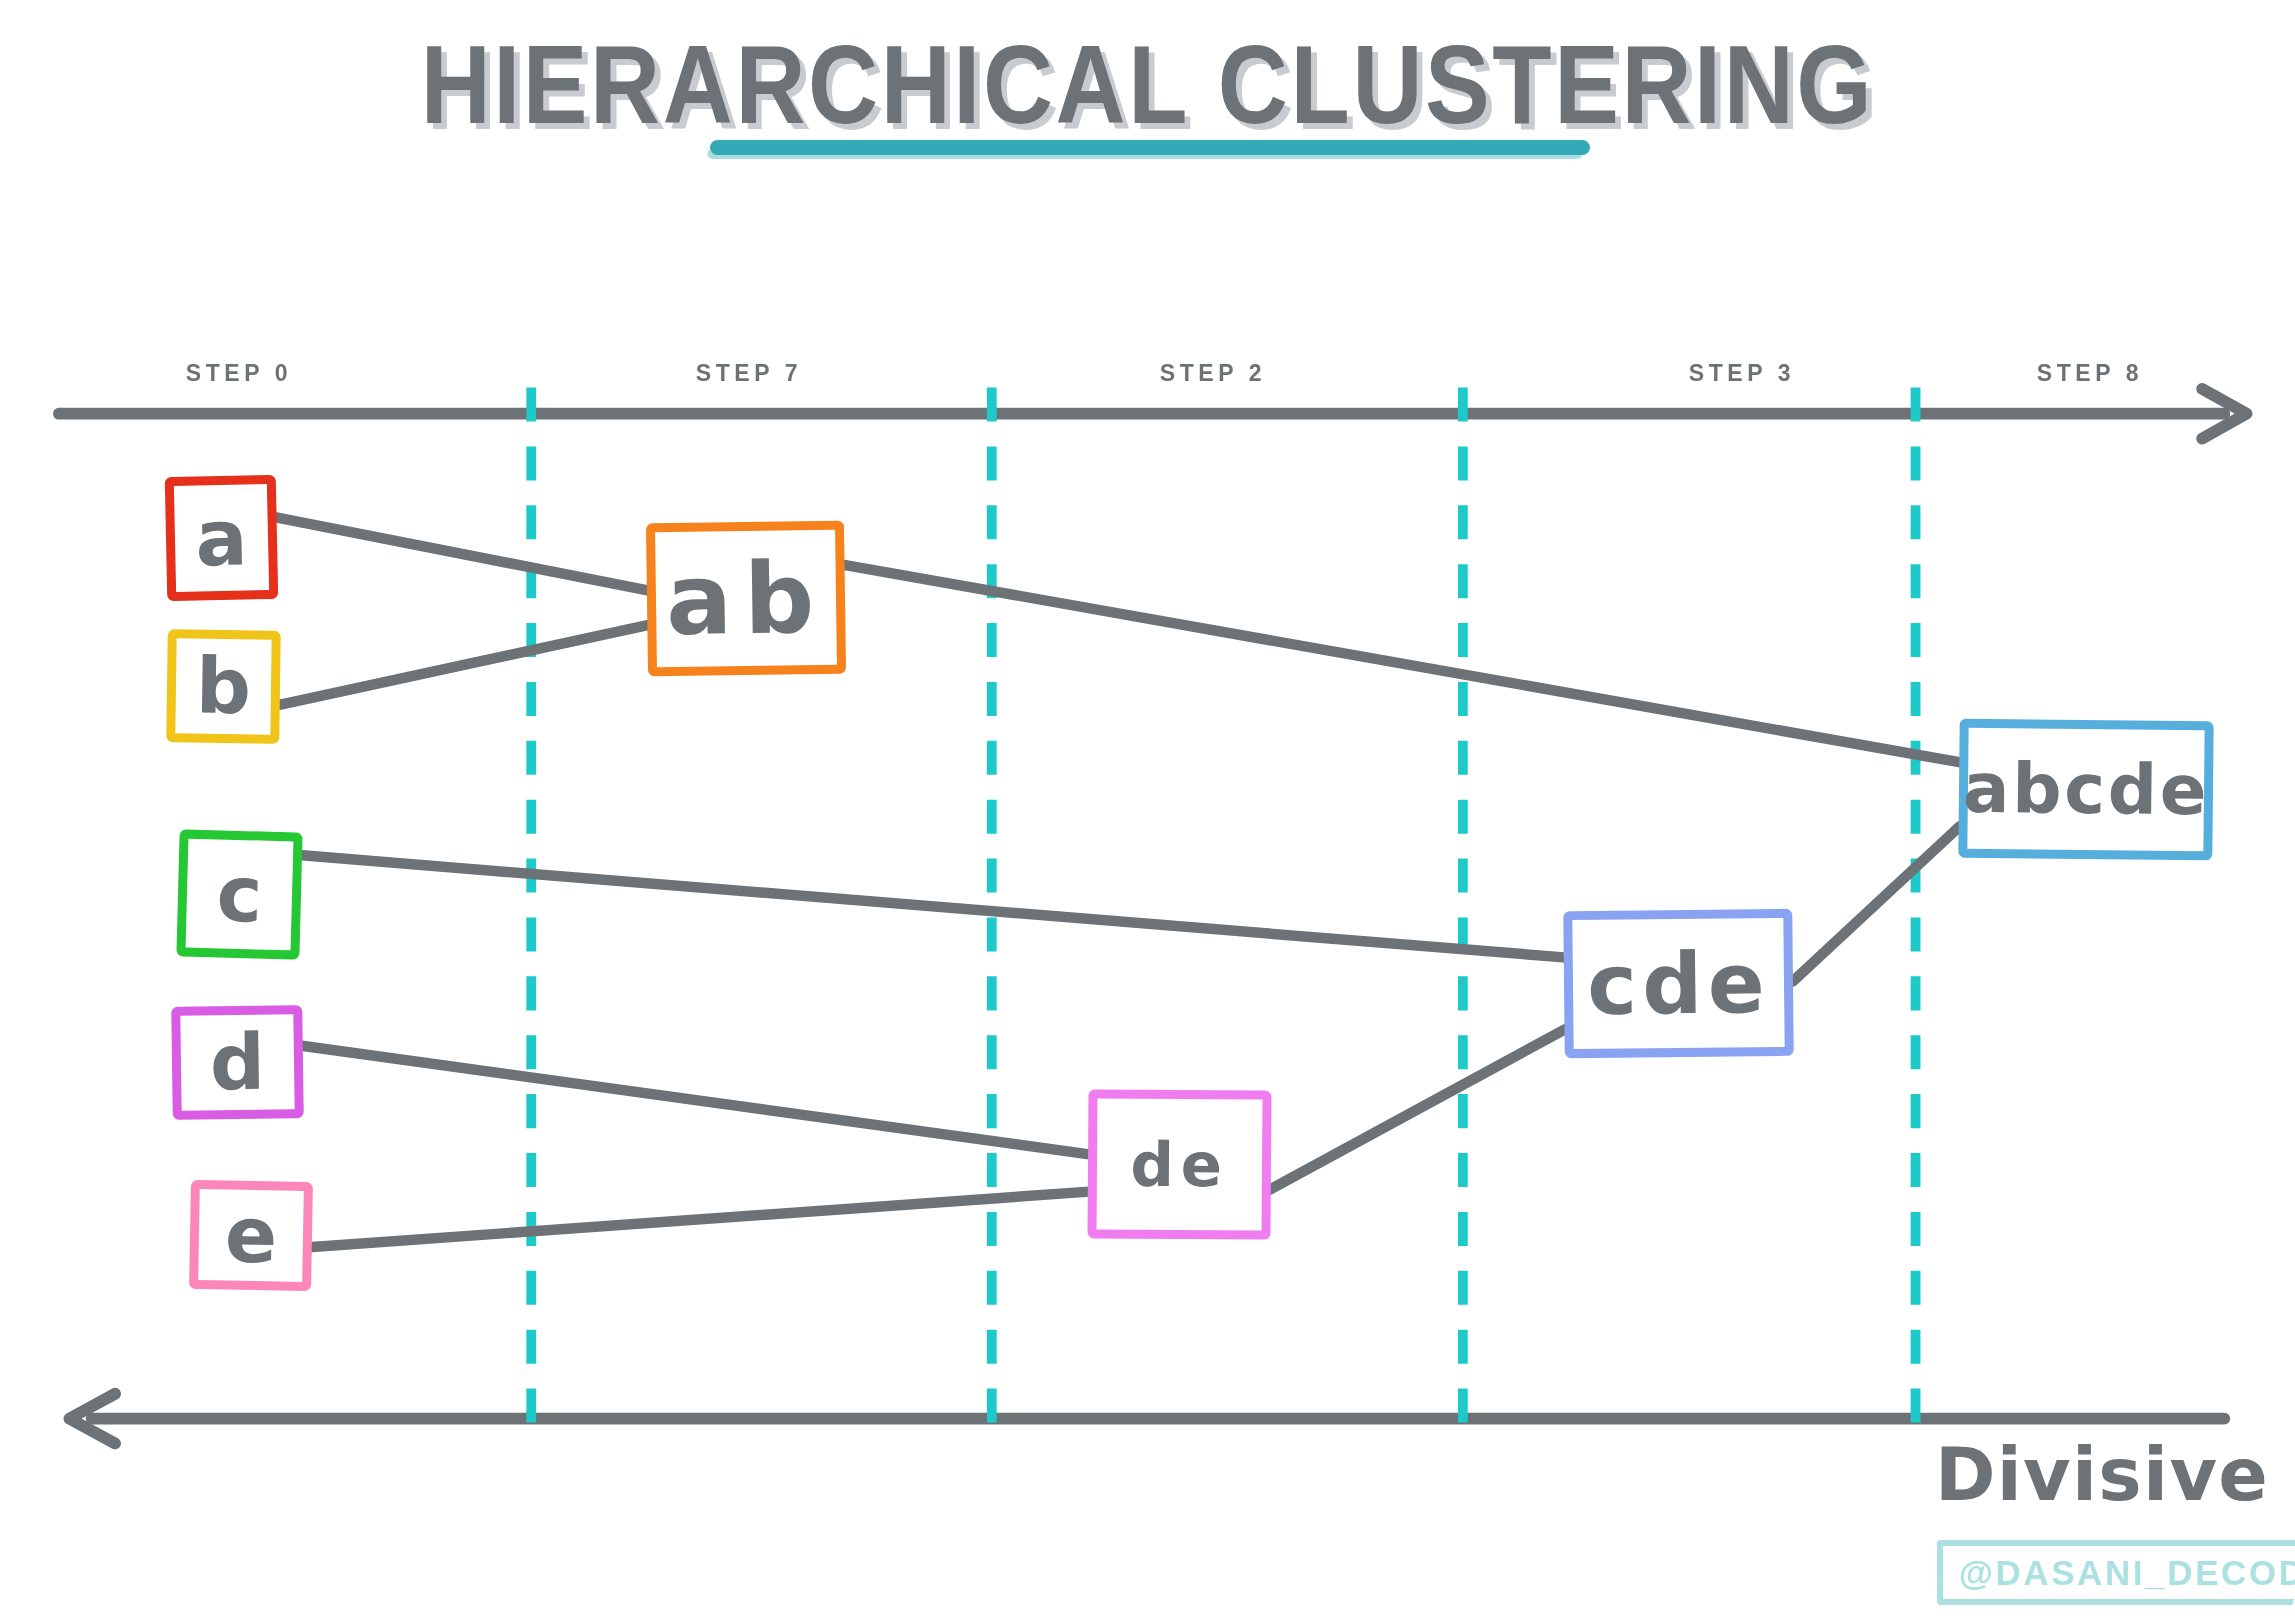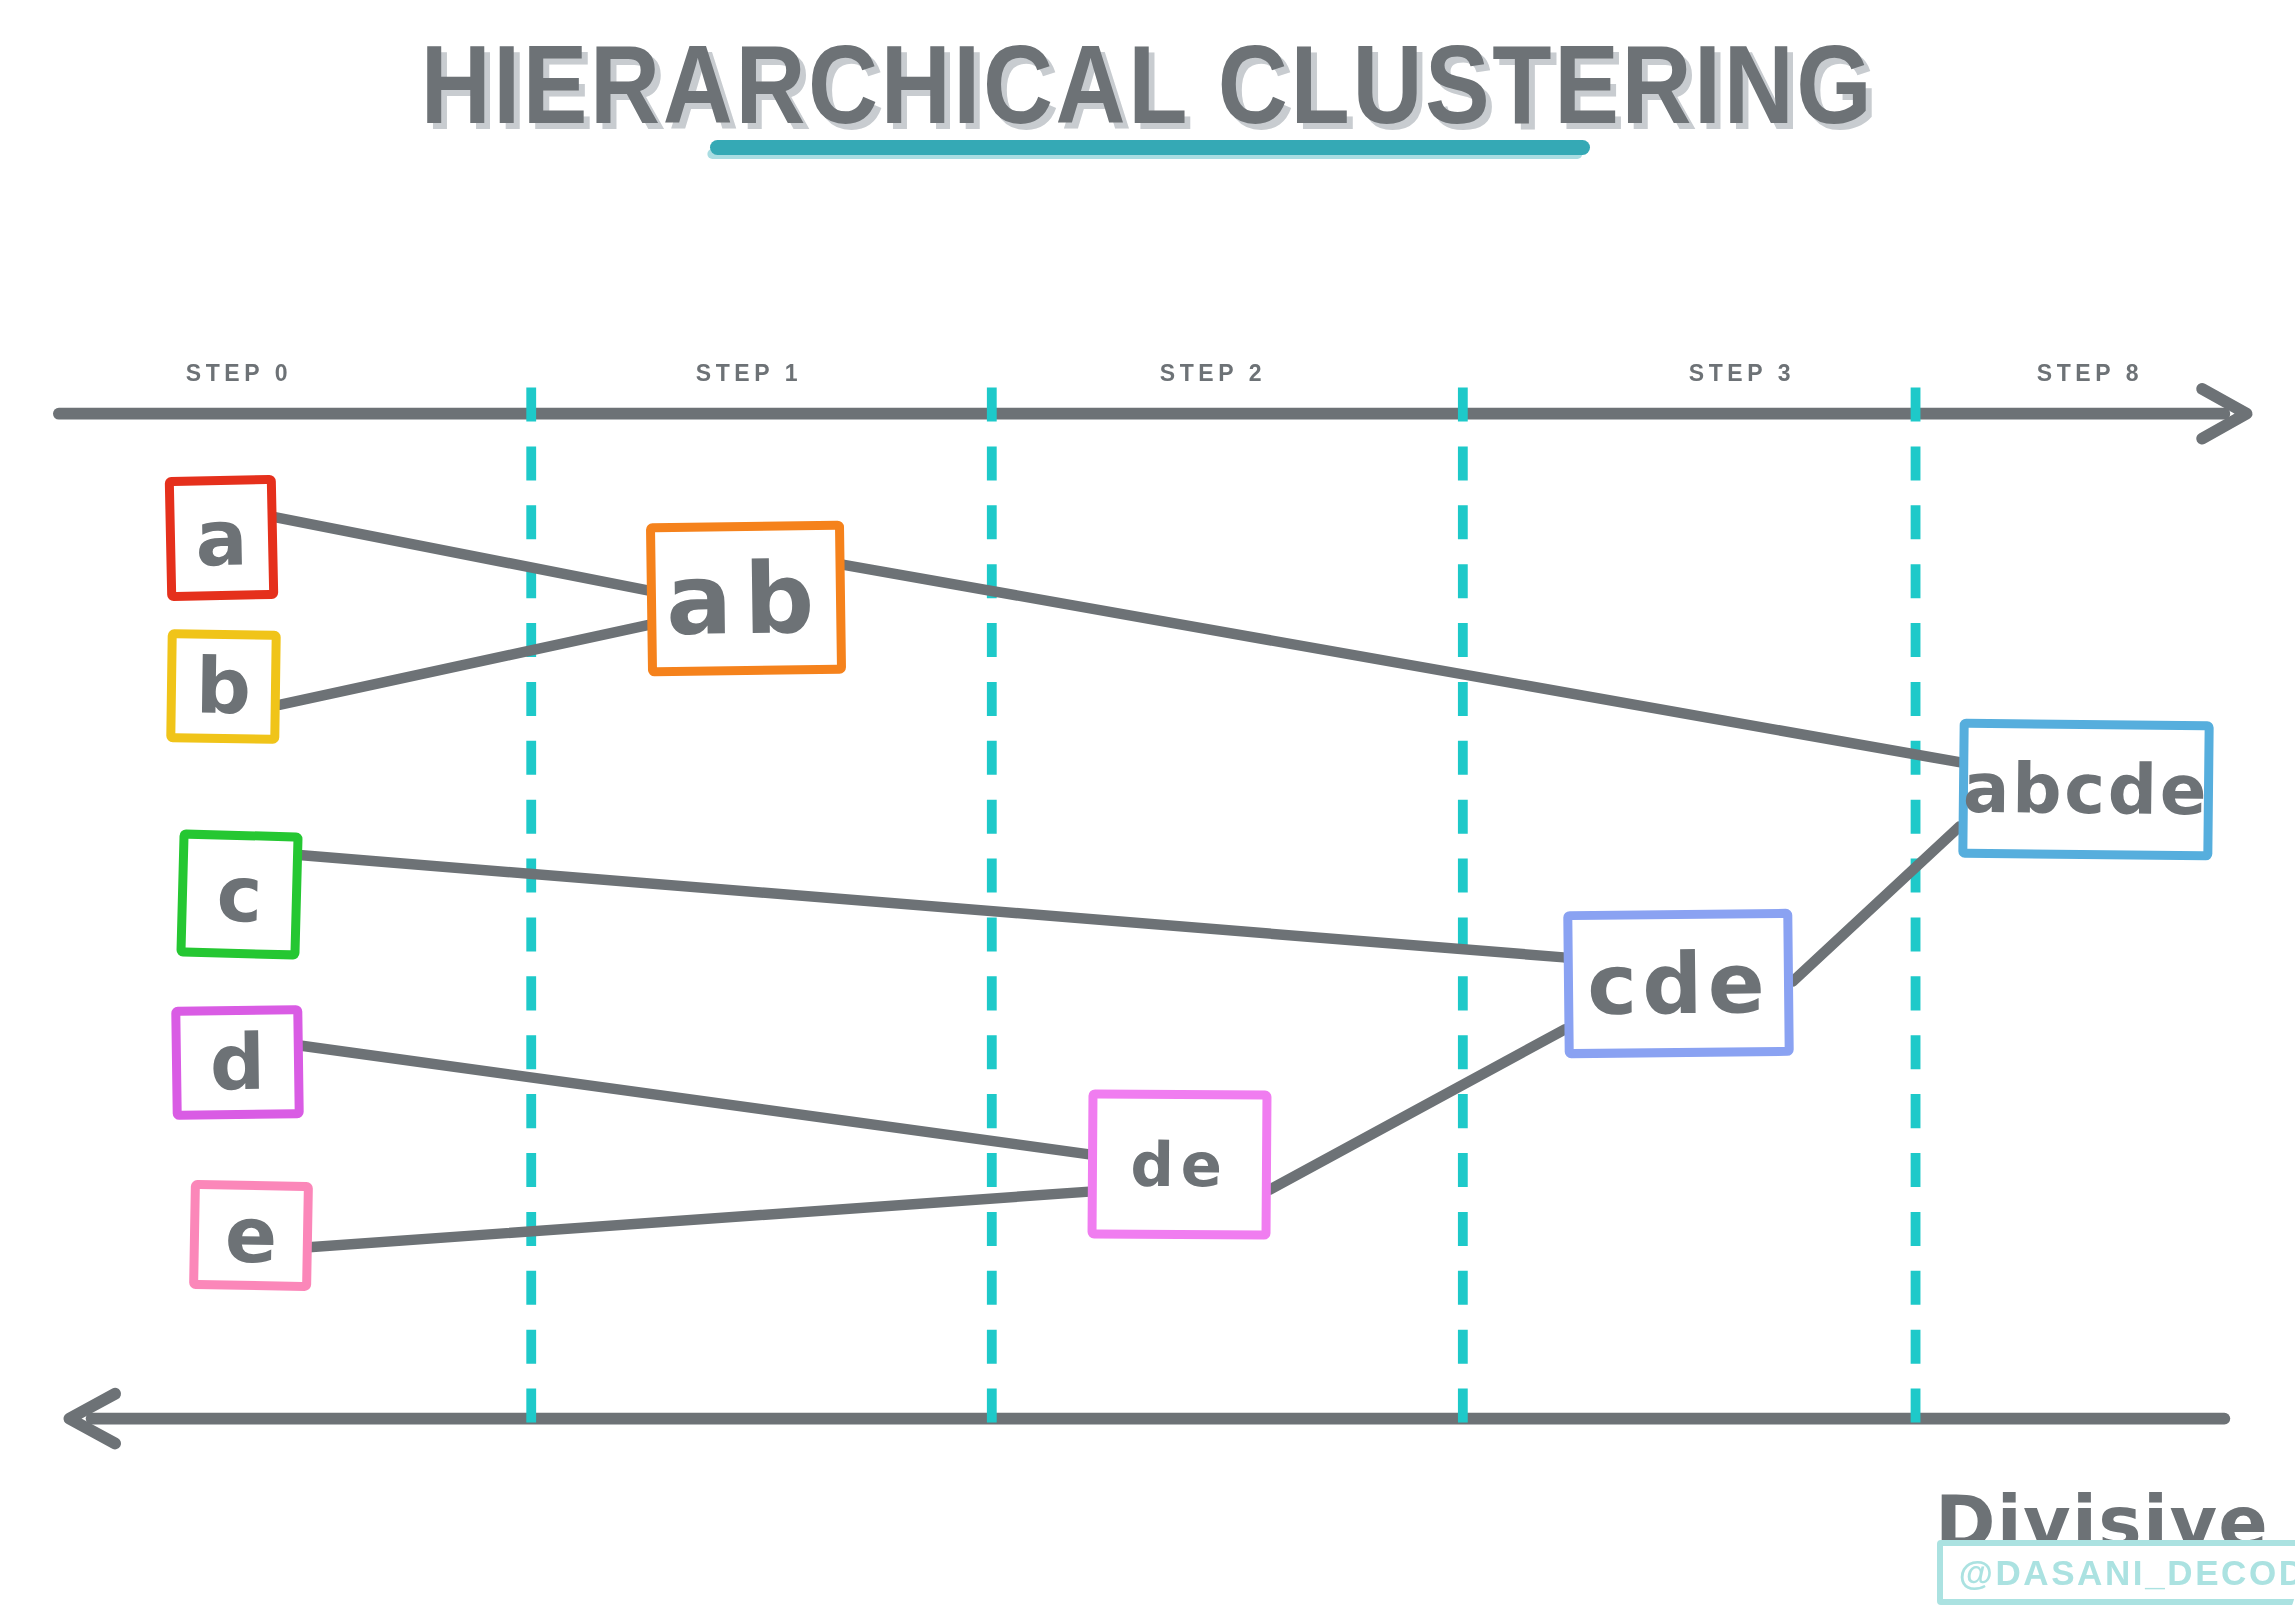--- a/index.html
+++ b/index.html
@@ -11,21 +11,21 @@
          color:#6d7276;text-shadow:5.9px 4.6px 0 #c8ccd0;white-space:nowrap;}
   .underline{position:absolute;left:710px;top:140px;width:880px;height:15px;background:#35a9b5;
              border-radius:7.9px;box-shadow:-5.2px 6.5px 0 -2.6px #aadde2;}
   .agglo{position:absolute;left:77px;top:204px;font-size:75px;font-weight:bold;letter-spacing:1.3px;color:#6d7276;}
   .step-label{position:absolute;top:360px;transform:translateX(-50%);font-family:"Liberation Sans",sans-serif;
               font-weight:bold;font-size:23px;letter-spacing:4.6px;color:#6d7276;white-space:nowrap;}
   .node{position:absolute;display:flex;align-items:center;justify-content:center;background:#ffffff;
         border-style:solid;border-width:9.8px;border-radius:6.5px;box-sizing:border-box;}
   .node span{font-weight:bold;color:#6d7276;line-height:1;}
   .divisive{position:absolute;left:2102px;top:1432px;transform:translateX(-50%);font-size:73px;
-            font-weight:bold;letter-spacing:1.3px;color:#6d7276;white-space:nowrap;margin-top:48px;}
+            font-weight:bold;letter-spacing:1.3px;color:#6d7276;white-space:nowrap;}
   .watermark{position:absolute;left:1937px;top:1540px;border:6.5px solid #abe2e1;color:#abe2e1;
              font-family:"Liberation Sans",sans-serif;font-weight:bold;font-size:35px;letter-spacing:2.6px;
              padding:6.5px 15.7px;border-radius:3.9px;white-space:nowrap;background:#ffffff;}
 </style>
 </head>
 <body>
 
 <div class="canvas">
 
   <svg id="wires" viewBox="0 0 3508 2480" xmlns="http://www.w3.org/2000/svg">
@@ -45,21 +45,21 @@
       <line x1="472" y1="1906" x2="1665" y2="1821" stroke="#6d7276" stroke-width="16" stroke-linecap="round"></line>
       <line x1="1941" y1="1818" x2="2392" y2="1573" stroke="#6d7276" stroke-width="16" stroke-linecap="round"></line>
       <line x1="2740" y1="1500" x2="2995" y2="1263" stroke="#6d7276" stroke-width="16" stroke-linecap="round"></line>
     </svg>
 
   <div class="title">HIERARCHICAL CLUSTERING</div>
   <div class="underline" style="background: rgb(53, 169, 181);"></div>
 
 
   <span class="step-label" style="left:239px">STEP 0</span>
-  <span class="step-label" style="left:749px">STEP 1</span>
+  <span class="step-label" style="left:749px">STEP 7</span>
   <span class="step-label" style="left:1213px">STEP 2</span>
   <span class="step-label" style="left:1742px">STEP 3</span>
   <span class="step-label" style="left:2090px">STEP 8</span>
 
   <div id="nodes">
       <div class="node" style="left: 166px; top: 476px; width: 111px; height: 124px; transform: rotate(-1.2deg); border-color: rgb(229, 48, 28);">
         <span style="font-size: 77px; letter-spacing: 0px;">a</span>
       </div>
       <div class="node" style="left: 167px; top: 630px; width: 113px; height: 113px; transform: rotate(0.8deg); border-color: rgb(240, 196, 25);">
         <span style="font-size: 77px; letter-spacing: 0px;">b</span>

